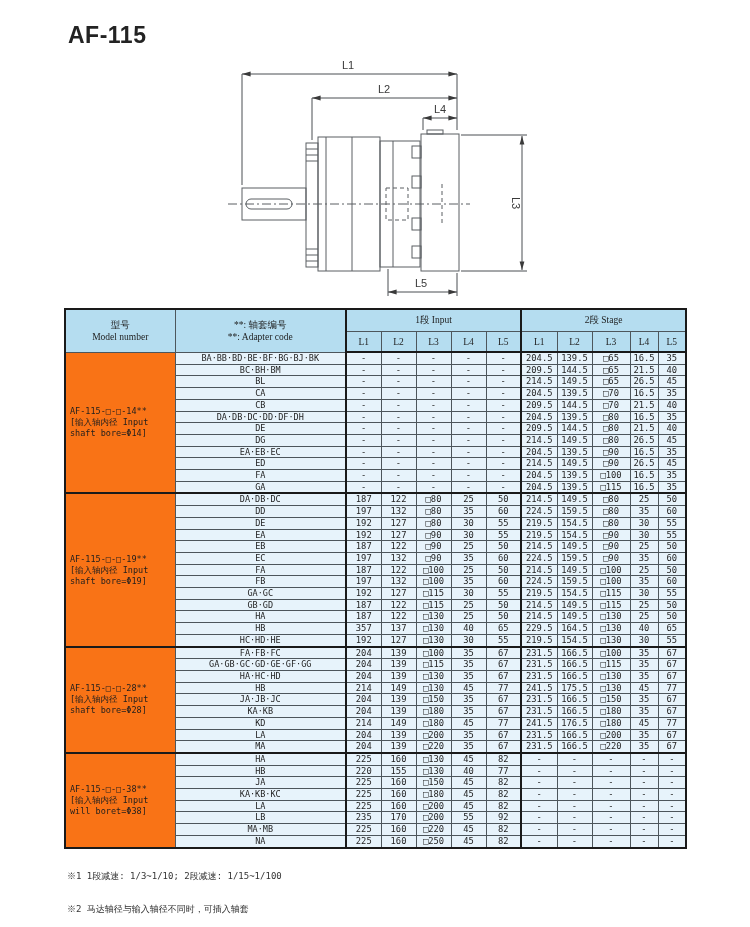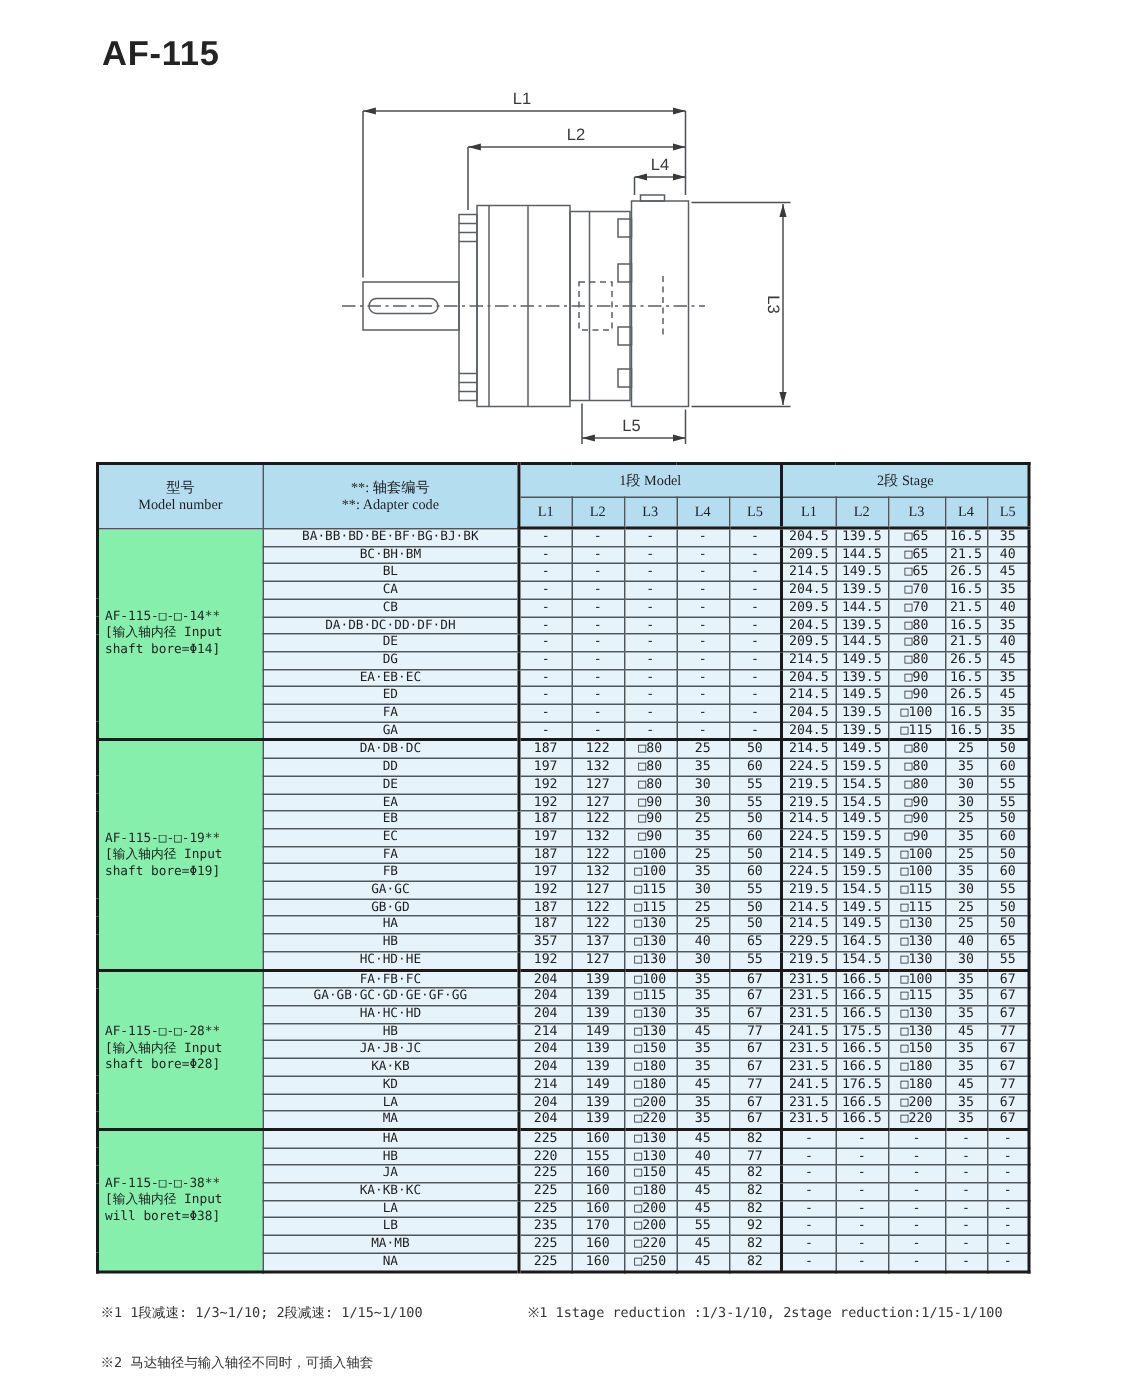--- a/index.html
+++ b/index.html
@@ -29,21 +29,21 @@
     padding:0;overflow:hidden;white-space:nowrap;
   }
   .spec th{
     background:#b5ddf0;font-weight:normal;height:21px;font-size:9.5px;
     font-family:Liberation Serif, serif;
   }
   .spec thead tr.dimrow th{height:19px;}
   .spec thead tr.dimrow th{border-bottom:2px solid #1a1a1a;}
   .spec td{background:#e7f3fb;height:10.7px;line-height:10.7px;}
   .spec td.model-cell{
-    background:#86efac;text-align:left;padding-left:4px;
+    background:#f97316;text-align:left;padding-left:4px;
     font-size:8.5px;line-height:11px;
   }
   .spec td.adp{font-size:8.5px;margin-left:48px;}
   .spec td.s1,.spec td.s2{font-size:8.8px;}
   .bL2{border-left:2px solid #1a1a1a !important;}
   .gs{border-top:2px solid #1a1a1a !important;}
 
   .fn{
     position:absolute;top:849px;font-size:9px;line-height:11px;color:#333;
     font-family:"DejaVu Sans Mono","Liberation Sans",sans-serif;white-space:pre;
@@ -142,21 +142,21 @@
   <thead>
     <tr>
       <th rowspan="2">
         <div>型号</div>
         <div>Model number</div>
       </th>
       <th rowspan="2">
         <div>**: 轴套编号</div>
         <div>**: Adapter code</div>
       </th>
-      <th colspan="5" class="bL2">1段 Model</th>
+      <th colspan="5" class="bL2">1段 Input</th>
       <th colspan="5" class="bL2">2段 Stage</th>
     </tr>
     <tr class="dimrow">
       <th class="bL2">L1</th>
       <th>L2</th>
       <th>L3</th>
       <th>L4</th>
       <th>L5</th>
       <th class="bL2">L1</th>
       <th>L2</th>
@@ -733,14 +733,13 @@
         <td class="s2">-</td>
       </tr>
     </tbody>
 </table>
 
 <div class="fn fn-zh">
   <div>※1 1段减速: 1/3~1/10; 2段减速: 1/15~1/100</div>
   <div>※2 马达轴径与输入轴径不同时，可插入轴套</div>
 </div>
 <div class="fn fn-en">
-  <div>※1 1stage reduction :1/3-1/10, 2stage reduction:1/15-1/100</div>
 </div>
 
 </body></html>

